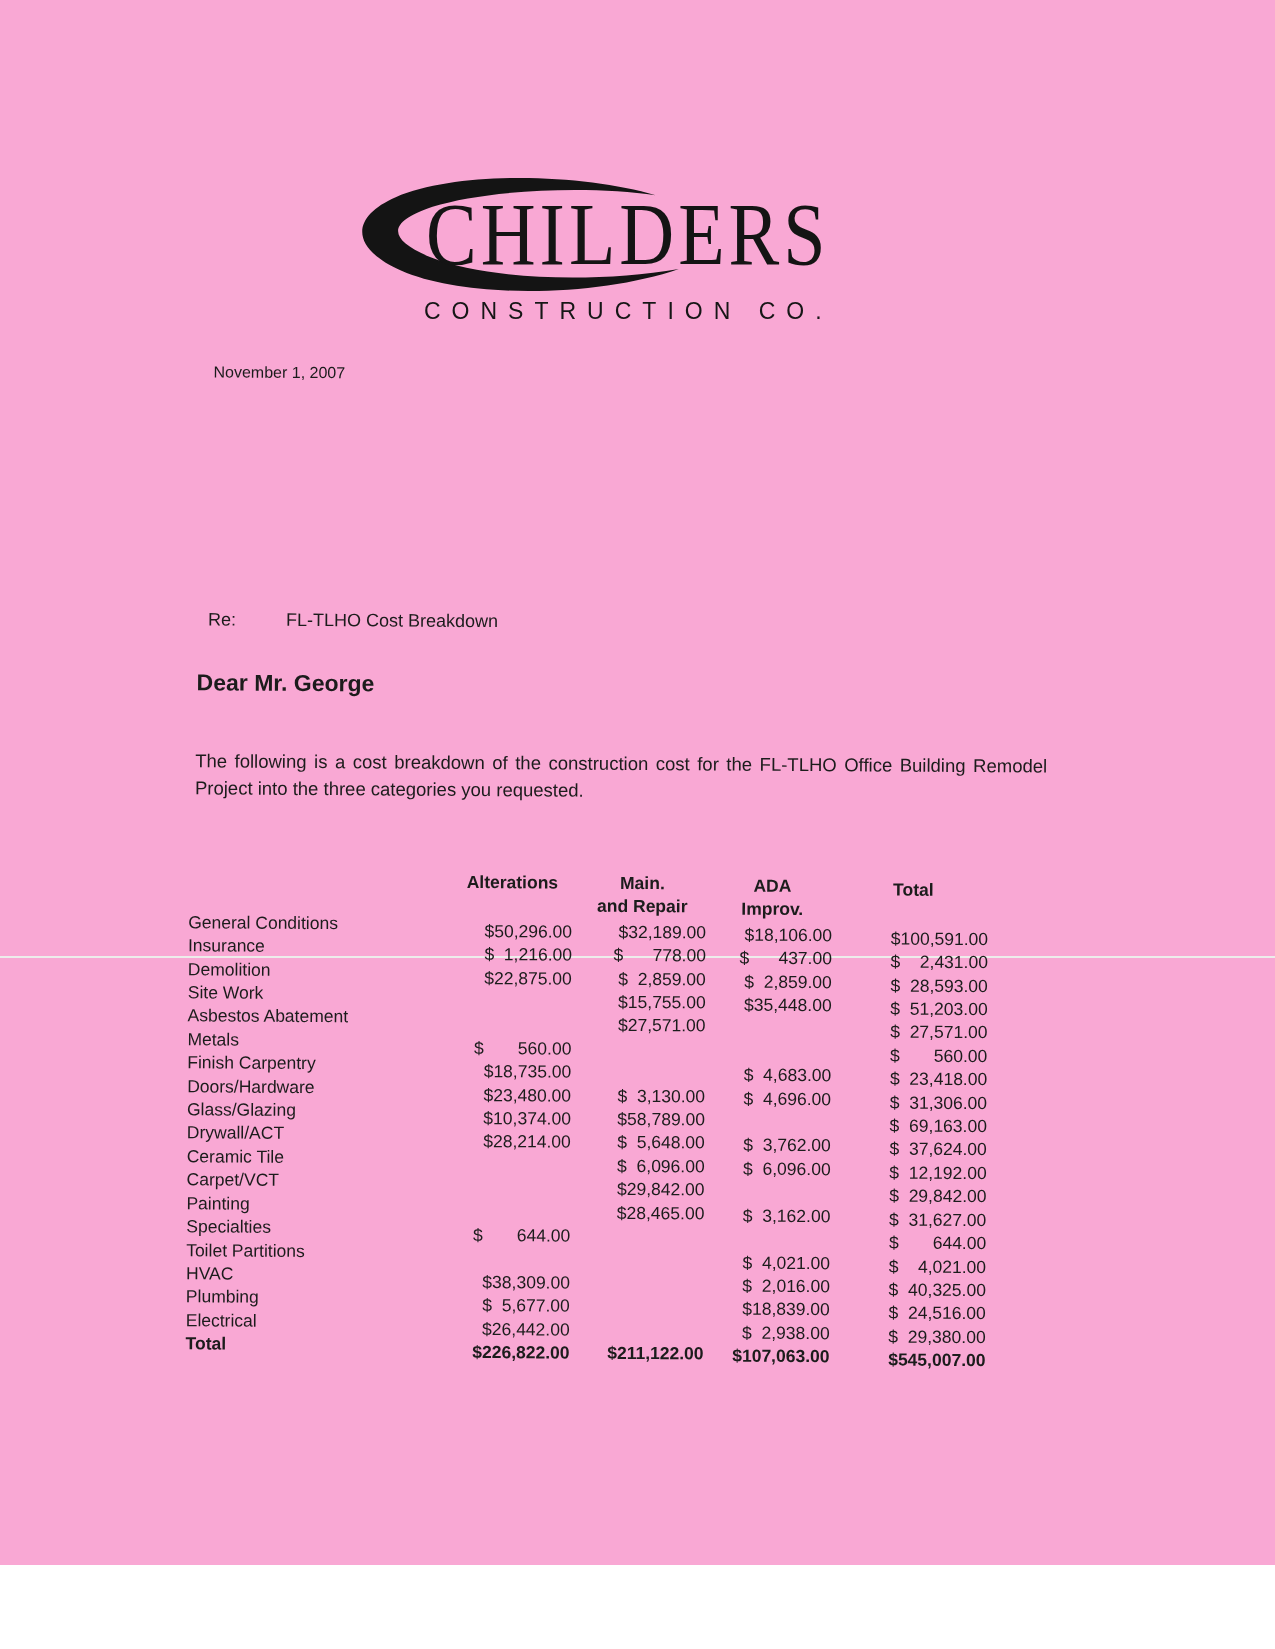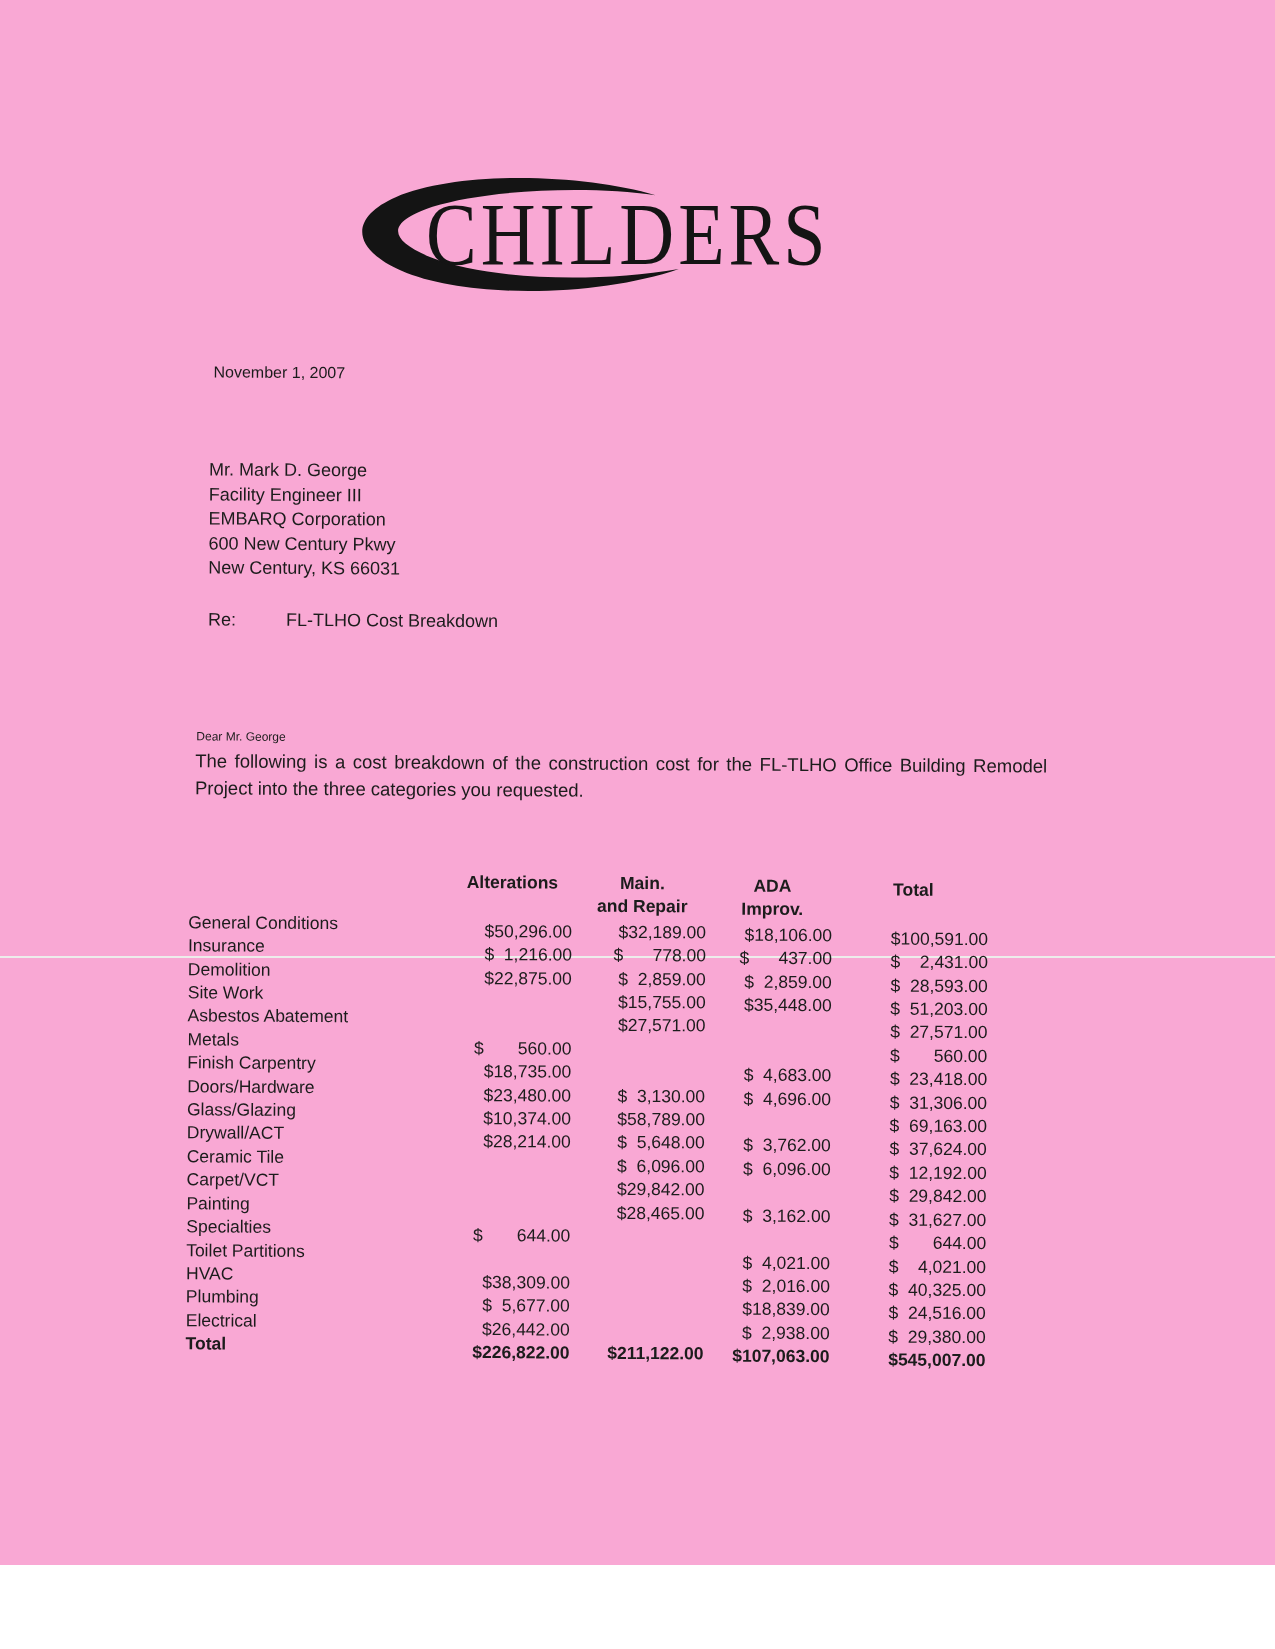--- a/index.html
+++ b/index.html
@@ -27,21 +27,21 @@
     position: absolute; left: 86px; top: 132px;
     font-size: 23px; letter-spacing: 11px; color: #161616;
     white-space: nowrap;
   }
 
   
   .content { position: absolute; inset: 0; transform: rotate(0.35deg); transform-origin: 50% 40%; }
   .date { position: absolute; left: 212px; top: 366px; font-size: 16px; }
   .recipient { position: absolute; left: 208px; top: 460px; font-size: 18px; line-height: 24.5px; }
   .re-row { position: absolute; left: 208px; top: 612px; font-size: 18px; display: flex; gap: 50px; }
-  .salutation { position: absolute; left: 197px; top: 732px; font-size: 12px; }
+  .salutation { position: absolute; left: 197px; top: 672px; font-size: 23px; font-weight: bold; }
   .body-par {
     position: absolute; left: 196px; top: 750px; width: 852px;
     font-size: 18.5px; line-height: 27px; text-align: justify;
   }
 
   
   .cost-table { position: absolute; left: 190px; top: 872px; width: 800px; font-size: 17.5px; }
   .trow { display: grid; grid-template-columns: 258px 120px 128px 120px 150px; column-gap: 6px; line-height: 23.4px; }
   .cell { white-space: pre; }
   .cell.c0 { text-align: left; white-space: nowrap; transform: translateY(-7px); }
@@ -58,35 +58,29 @@
 </head>
 <body>
 
 <div class="page">
 
   <div class="logo">
     <svg class="logo-swoosh" viewBox="0 0 360 132" aria-hidden="true">
       <path d="M326,26 C252,4 124,0 58,28 C12,48 10,80 64,104 C130,133 266,131 350,102 C262,117 152,113 94,90 C50,72 48,54 96,38 C152,20 258,16 326,26 Z" fill="#141414"></path>
     </svg>
     <div class="logo-name">CHILDERS</div>
+    <div class="logo-sub">CONSTRUCTION CO.</div>
   </div>
 
   <div class="scan-line"></div>
 
   <div class="content">
 
     <div class="date">November 1, 2007</div>
 
-    <div class="recipient">
-      <div>Mr. Mark D. George</div>
-      <div>Facility Engineer III</div>
-      <div>EMBARQ Corporation</div>
-      <div>600 New Century Pkwy</div>
-      <div>New Century, KS 66031</div>
-    </div>
 
     <div class="re-row">
       <span>Re:</span>
       <span>FL-TLHO Cost Breakdown</span>
     </div>
 
     <div class="salutation">Dear Mr. George</div>
 
     <div class="body-par">The following is a cost breakdown of the construction cost for the FL-TLHO Office Building Remodel Project into the three categories you requested.</div>
 

